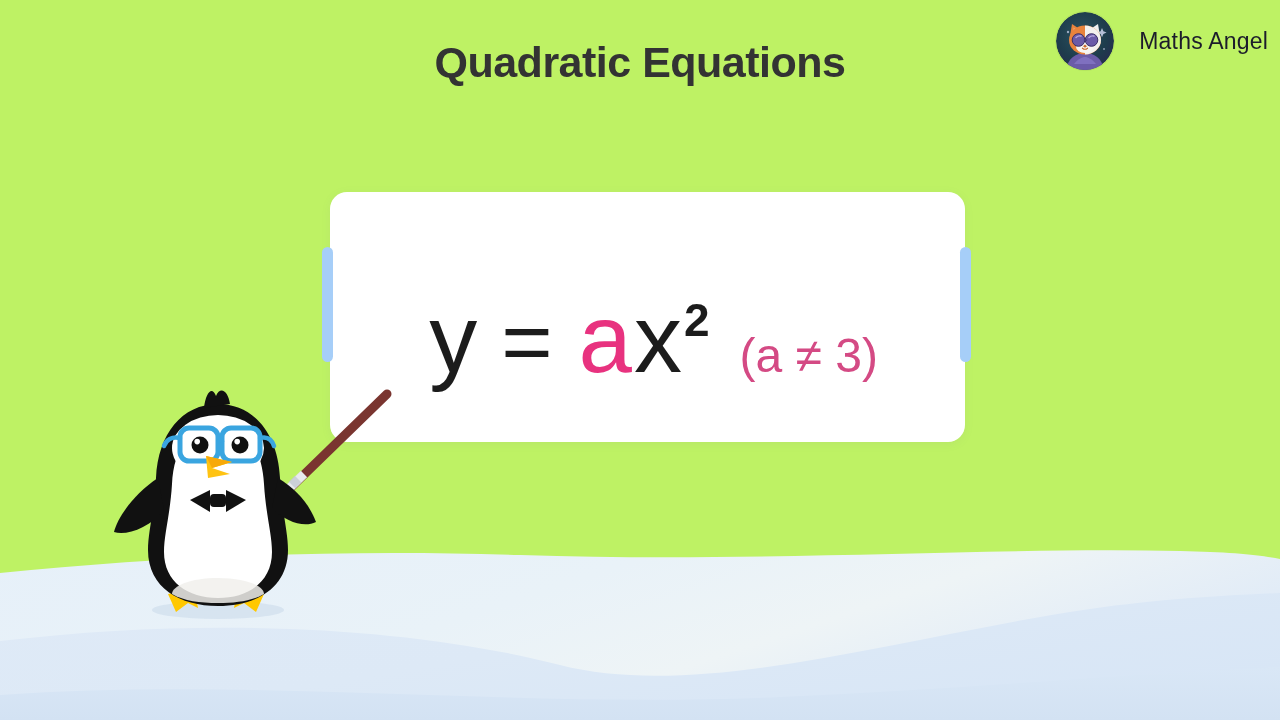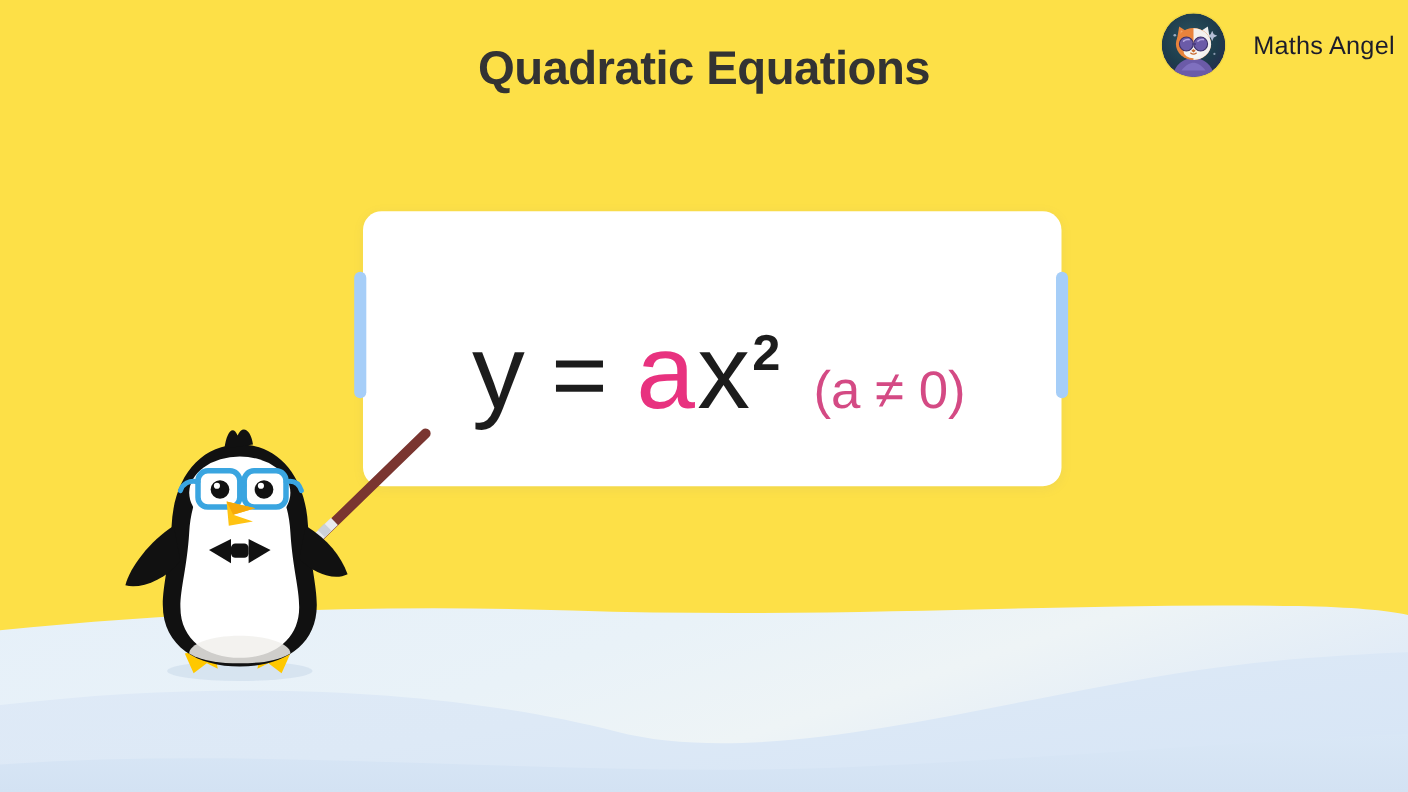--- a/index.html
+++ b/index.html
@@ -14,21 +14,21 @@
     background: #efefef;
     font-family: "Liberation Sans", sans-serif;
     position: relative;
   }
 
   #slide {
     position: absolute;
     inset: 0;
     width: 1280px;
     height: 720px;
-    background: #fde047;
+    background: #bef264;
     overflow: hidden;
   }
 
   
   .ground {
     position: absolute;
     left: 0;
     bottom: 0;
     width: 1280px;
     height: 175px;
@@ -232,21 +232,21 @@
   <div class="accent-bar accent-left"></div>
   <div class="accent-bar accent-right"></div>
 
   <div class="equation">
     <div class="eq-row">
       <span class="eq-y">y</span>
       <span class="eq-eq">=</span>
       <span class="eq-a">a</span>
       <span class="eq-x">x</span>
       <span class="eq-sup">2</span>
-      <span class="eq-cond">(a ≠ 0)</span>
+      <span class="eq-cond">(a ≠ 3)</span>
     </div>
   </div>
 
   <svg class="mascot" viewBox="0 0 300 250" xmlns="http://www.w3.org/2000/svg">
 
     <ellipse cx="106" cy="228" rx="66" ry="9" fill="#c9d9ea" opacity="0.55"></ellipse>
 
     <path d="M56 212 l26 -6 4 20 -10 -5 -12 9 z" fill="#ffc800"></path>
     <path d="M152 212 l-26 -6 -4 20 10 -5 12 9 z" fill="#ffc800"></path>
 

